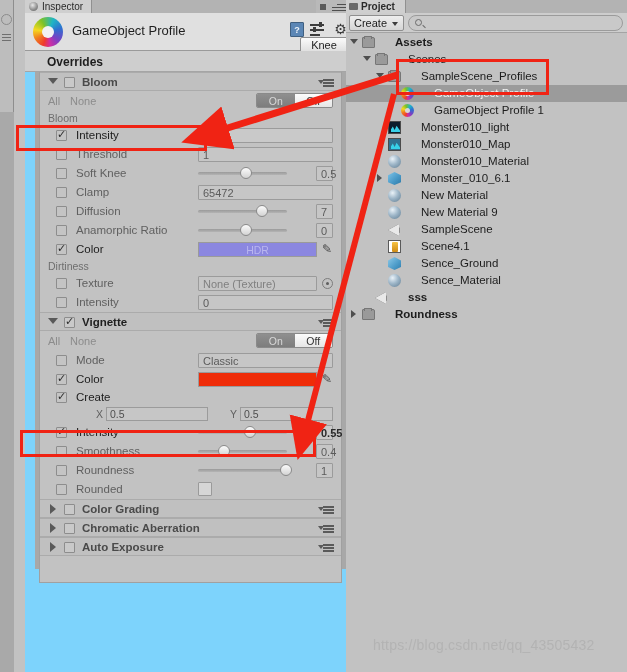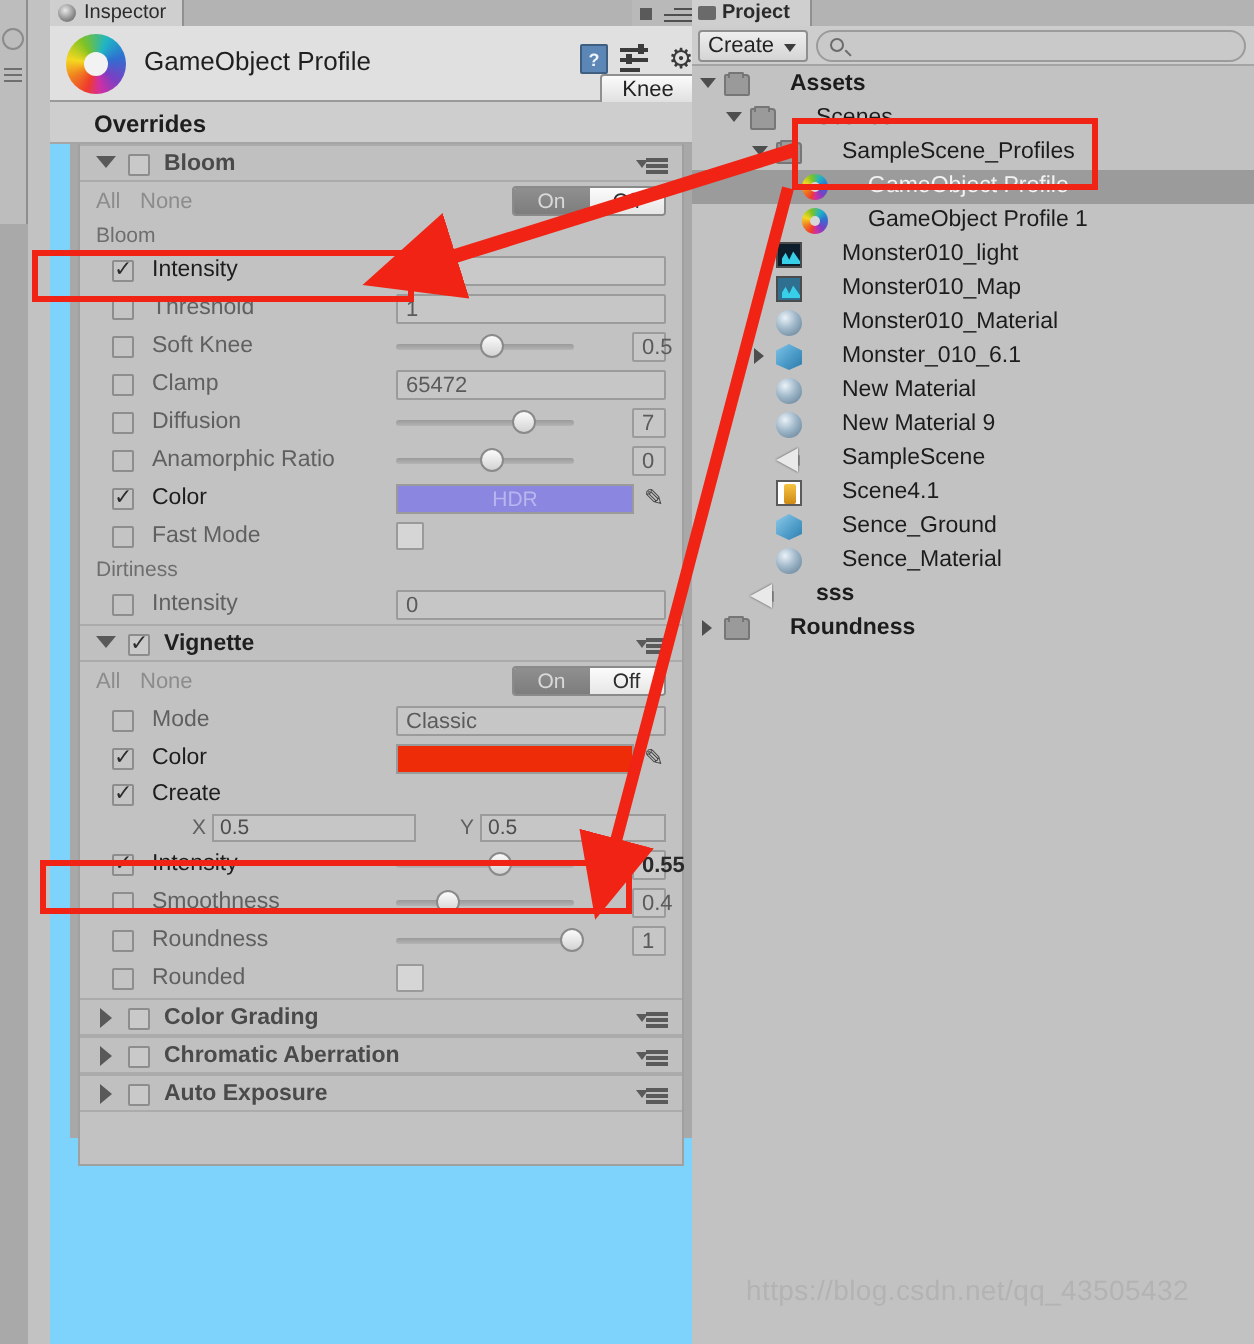--- a/index.html
+++ b/index.html
@@ -350,30 +350,31 @@
 
       <div class="prow">
         <span class="p-chk on"></span>
         <span class="p-lbl on">Color</span>
         <span class="swatch" id="bloom-swatch" style="text-align: center; font-size: 10.5px; line-height: 15px; color: rgb(185, 182, 239); background: rgb(139, 135, 224);">
           <span>HDR</span>
         </span>
         <span class="eyedrop">✎</span>
       </div>
 
-      <div class="prow">
-        <span class="p-chk"></span>
-        <span class="p-lbl">Fast Mode</span>
-        <span class="minibox"></span>
-      </div>
 
       <div class="grouplbl">
         <span>Dirtiness</span>
       </div>
 
+      <div class="prow">
+        <span class="p-chk"></span>
+        <span class="p-lbl">Texture</span>
+        <span class="field picker">None (Texture)</span>
+        <span class="picker-ico"></span>
+      </div>
 
       <div class="prow">
         <span class="p-chk"></span>
         <span class="p-lbl">Intensity</span>
         <span class="field wide">0</span>
       </div>
 
       <div class="fx-header">
         <span class="fx-arrow down"></span>
         <span class="fx-chk on"></span>

